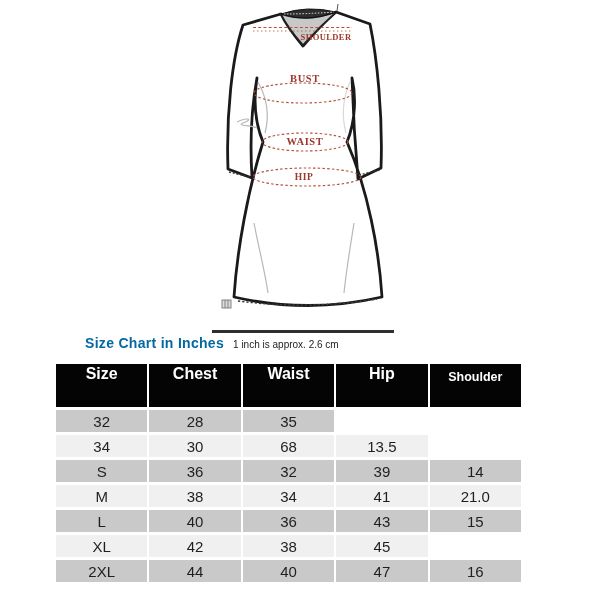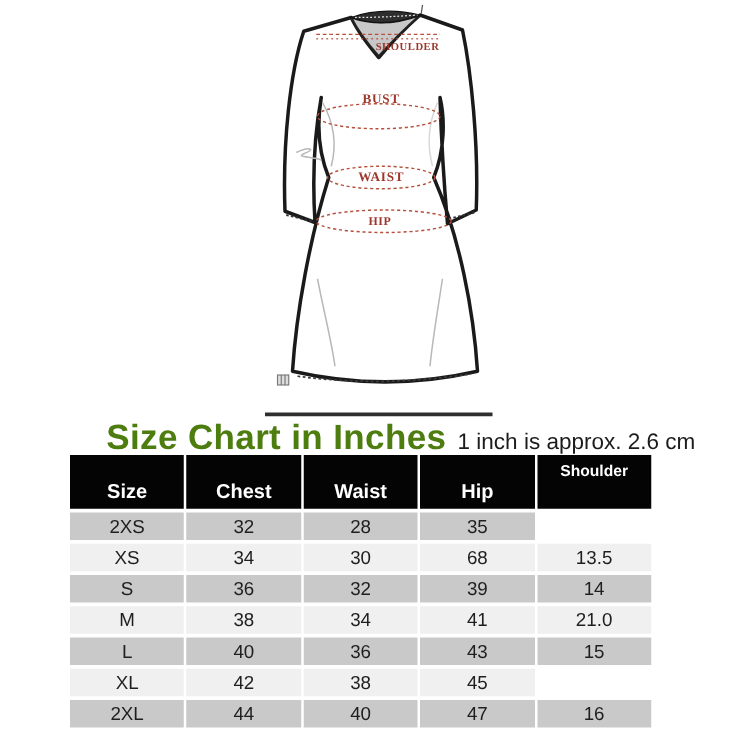--- a/index.html
+++ b/index.html
@@ -12,36 +12,36 @@
 
   .dress-svg{position:absolute;left:0;top:0;}
 
   .divider{
     position:absolute;left:212px;top:330px;width:182px;height:3px;
     background:#2f2f2f;
   }
 
   .title-wrap{position:absolute;left:85px;top:334px;white-space:nowrap;}
   .title{
-    font-size:28px;font-weight:bold;color:#4d7c0f;letter-spacing:0.3px;
+    font-size:14px;font-weight:bold;color:#0369a1;letter-spacing:0.3px;
     font-family:"Liberation Sans", sans-serif;
   }
   .note{
-    font-size:18px;color:#1c1c1c;margin-left:9px;
+    font-size:10px;color:#1c1c1c;margin-left:9px;
     font-family:"Liberation Sans", sans-serif;
   }
 
   .size-table{position:absolute;left:56px;top:364px;width:465px;}
   .t-row,.t-header{
     display:grid;grid-template-columns:repeat(5,1fr);column-gap:2px;
   }
   .t-header .cell{
     background:#040404;color:#fff;height:43px;box-sizing:border-box;
     font-weight:bold;font-size:16px;
-    display:flex;justify-content:center;align-items:flex-start;padding-top:21px;
+    display:flex;justify-content:center;align-items:flex-start;padding-top:1px;
   }
   .t-header .cell.small{font-size:12.5px;padding-top:6px;}
   .t-row{margin-top:3px;}
   .t-row .cell{
     height:22px;font-size:15px;color:#1f1f1f;
     display:flex;justify-content:center;align-items:center;
   }
   .t-row.dark .cell{background:#c9c9c9;}
   .t-row.light .cell{background:#f0f0f0;}
 
@@ -119,27 +119,25 @@
   <div class="size-table">
     <div class="t-header">
       <div class="cell">Size</div>
       <div class="cell">Chest</div>
       <div class="cell">Waist</div>
       <div class="cell">Hip</div>
       <div class="cell small">Shoulder</div>
     </div>
 
     <div class="t-row dark">
-      <div class="cell">2XS</div>
       <div class="cell">32</div>
       <div class="cell">28</div>
       <div class="cell">35</div>
     </div>
     <div class="t-row light">
-      <div class="cell">XS</div>
       <div class="cell">34</div>
       <div class="cell">30</div>
       <div class="cell">68</div>
       <div class="cell">13.5</div>
     </div>
     <div class="t-row dark">
       <div class="cell">S</div>
       <div class="cell">36</div>
       <div class="cell">32</div>
       <div class="cell">39</div>

